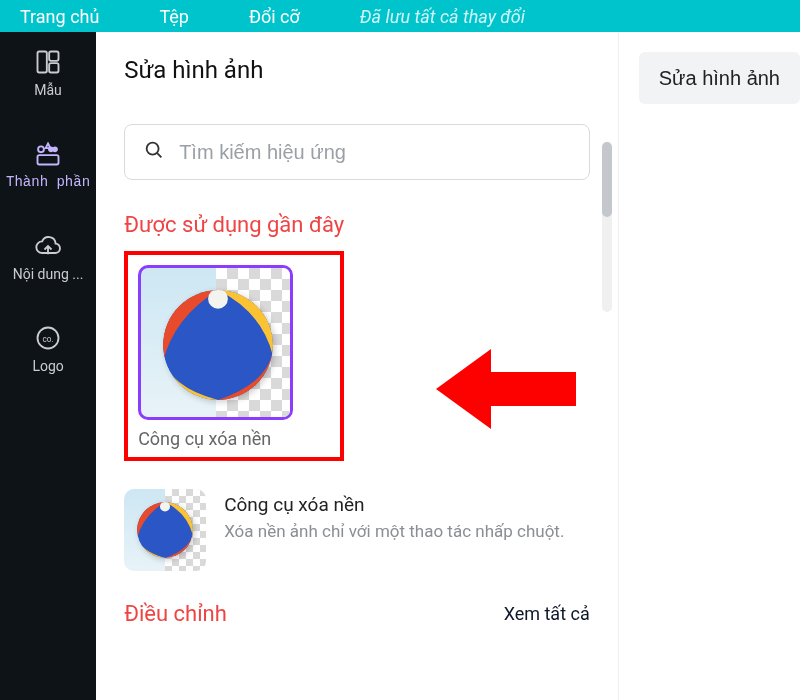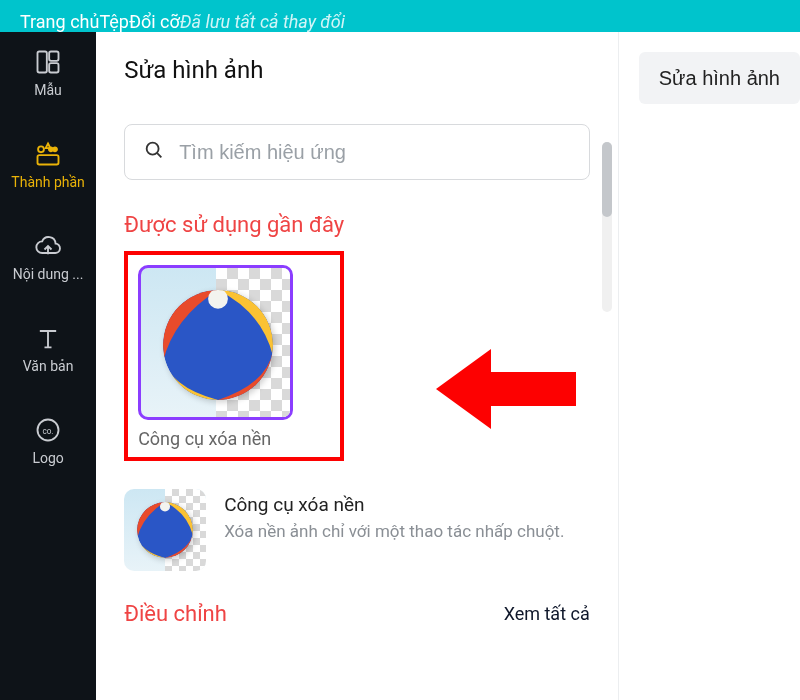--- a/index.html
+++ b/index.html
@@ -1,26 +1,26 @@
 <!DOCTYPE html>
 <html><head>
 <meta charset="utf-8">
 <style>
   * { box-sizing: border-box; margin: 0; padding: 0; }
   body { font-family: -apple-system, BlinkMacSystemFont, "Segoe UI", Roboto, sans-serif; background: #fff; overflow: hidden; width: 800px; height: 700px; position: relative; }
 
-  .topbar { height: 32px; background: #00c4cc; display: flex; align-items: flex-end; padding: 0 20px; color: #fff; font-size: 18px; }
+  .topbar { height: 32px; background: #00c4cc; display: flex; align-items: center; padding: 0 20px; gap: 60px; color: #fff; font-size: 18px; }
   .topbar-item { font-weight: 400; }
   .topbar-save { font-style: italic; color: #d1f5f7; font-weight: 400; }
 
   .layout { display: flex; height: calc(700px - 32px); }
 
   .left-rail { width: 102px; background: #0e1318; display: flex; flex-direction: column; align-items: center; padding-top: 16px; }
   .rail-item { display: flex; flex-direction: column; align-items: center; color: #c9ccd1; font-size: 14px; margin-bottom: 42px; cursor: pointer; width: 100%; text-align: center; }
-  .rail-item.active { color: #eab308; }
+  .rail-item.active { color: #c4b5fd; font-family: Liberation Mono, monospace; }
   .rail-icon { width: 28px; height: 28px; display: flex; align-items: flex-end; justify-content: center; margin-bottom: 6px; }
   .rail-icon svg { width: 28px; height: 28px; stroke: currentColor; fill: none; stroke-width: 1.6; }
   .rail-label { font-size: 14px; }
 
   .panel { width: 550px; background: #fff; padding: 24px 28px; position: relative; overflow-y: hidden; }
   .panel-title { font-size: 24px; font-weight: 400; color: #111; margin-bottom: 28px; }
   .search-box { display: flex; align-items: center; border: 1px solid #d8dadd; border-radius: 8px; padding: 14px 18px; margin-bottom: 32px; margin-top: 40px; }
   .search-box svg { width: 22px; height: 22px; stroke: #333; stroke-width: 2; fill: none; }
   .search-input { border: none; outline: none; font-size: 20px; color: #333; margin-left: 14px; flex: 1; background: transparent; }
   .search-input::placeholder { color: #9aa0a6; }
@@ -96,28 +96,20 @@
       <span class="rail-label">Thành phần</span>
     </div>
     <div class="rail-item">
       <span class="rail-icon">
         <svg viewBox="0 0 24 24">
             <path d="M7 18a5 5 0 010-10 6 6 0 0111.5 2A4 4 0 0118 18H7z"></path>
             <path d="M12 12v7M9 15l3-3 3 3"></path>
           </svg>
       </span>
       <span class="rail-label">Nội dung ...</span>
-    </div>
-    <div class="rail-item">
-      <span class="rail-icon">
-        <svg viewBox="0 0 24 24">
-            <path d="M5 6h14M12 6v14M9 20h6"></path>
-          </svg>
-      </span>
-      <span class="rail-label">Văn bản</span>
     </div>
     <div class="rail-item">
       <span class="rail-icon">
         <svg viewBox="0 0 24 24">
             <circle cx="12" cy="12" r="9"></circle>
             <text x="12" y="15" text-anchor="middle" font-size="7" fill="currentColor" stroke="none">co.</text>
           </svg>
       </span>
       <span class="rail-label">Logo</span>
     </div>

